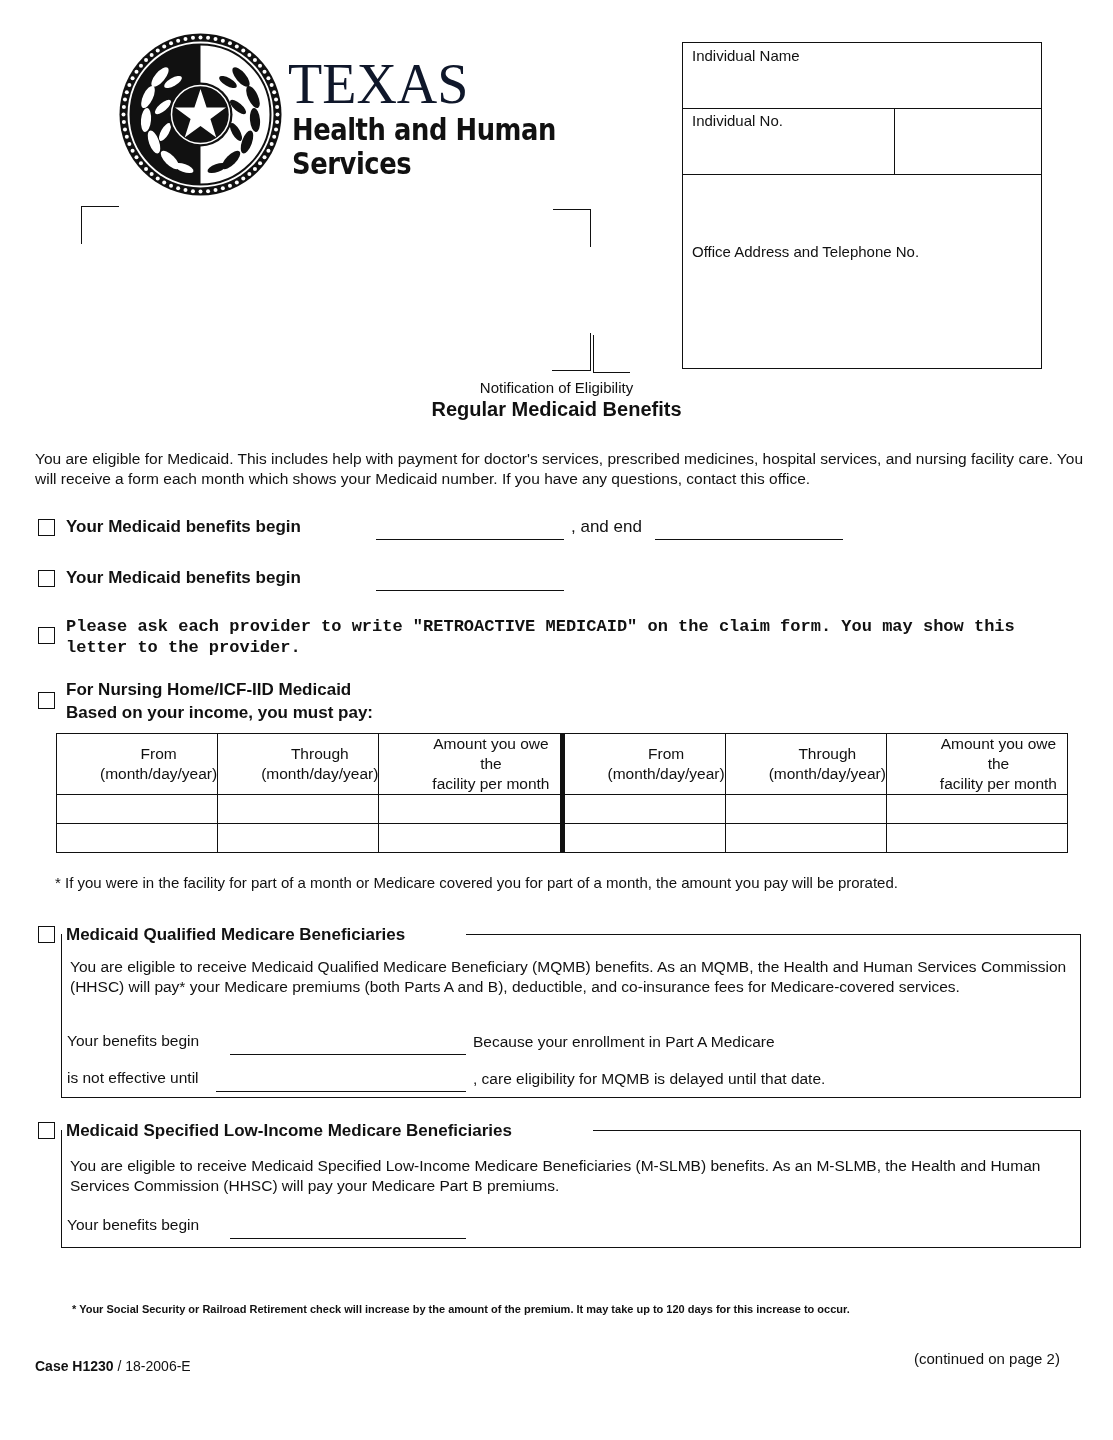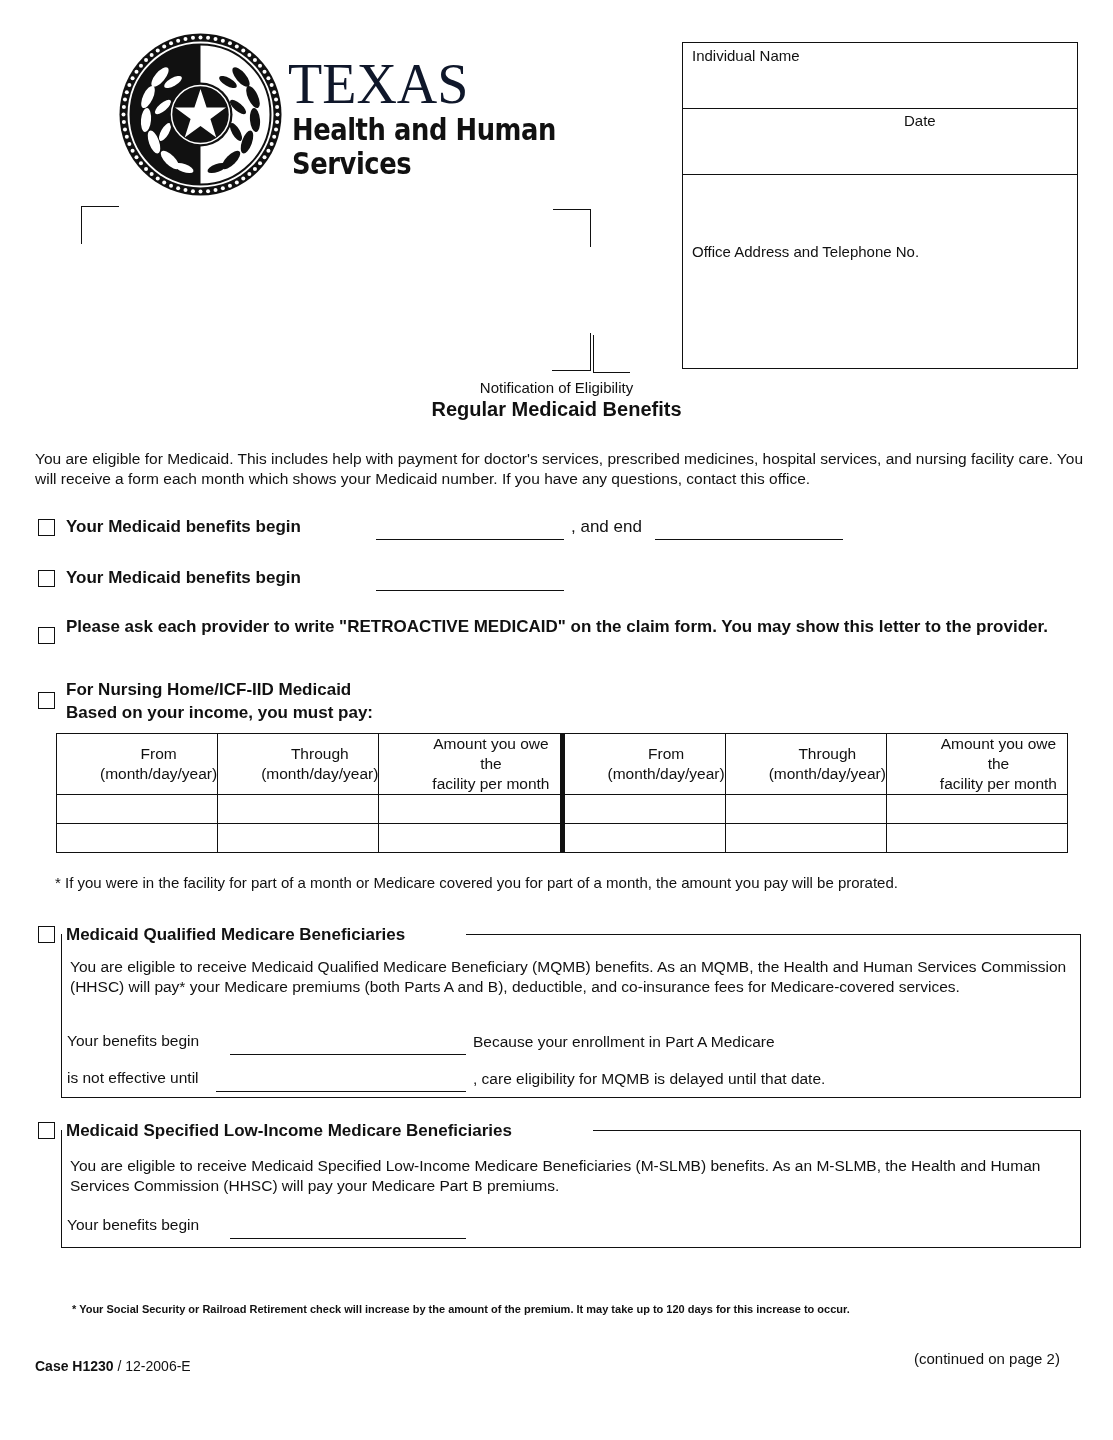--- a/index.html
+++ b/index.html
@@ -6,21 +6,21 @@
   body { width:1113px; height:1440px; position:relative; overflow:hidden;
          font-family:"Liberation Sans", sans-serif; color:#111; }
   .abs { position:absolute; }
   
   .seal { left:118px; top:32px; width:165px; height:165px; }
   .logo-texas { left:288px; top:56px; font-family:"Liberation Serif", serif; font-size:56px; line-height:56px; letter-spacing:0px; color:#0f172a; }
   .logo-hhs { left:292px; top:113px; font-family:"DejaVu Sans", sans-serif; font-weight:bold; font-size:30px; line-height:34px; color:#111; transform:scaleX(0.86); transform-origin:left top; letter-spacing:-0.5px; }
   
   .mark { position:absolute; border-color:#111; border-style:solid; border-width:0; }
   
-  .infobox { left:682px; top:42px; width:396px; height:327px; border:1.5px solid #111; box-sizing:border-box; }
+  .infobox { left:682px; top:42px; width:360px; height:327px; border:1.5px solid #111; box-sizing:border-box; }
   .infobox .row { position:absolute; left:0; right:0; border-bottom:1.5px solid #111; box-sizing:border-box; }
   .infobox .lbl { position:absolute; font-size:15px; color:#111; }
   
   .subtitle { left:0; width:1113px; text-align:center; top:379px; font-size:15px; }
   .title { left:0; width:1113px; text-align:center; top:398px; font-size:20px; font-weight:bold; }
   .intro { left:35px; top:449px; width:1050px; font-size:15.5px; line-height:20px; }
   .cb { position:absolute; width:17px; height:17px; border:1.5px solid #111; box-sizing:border-box; background:#fff; cursor:pointer; }
   .bold-lbl { position:absolute; font-weight:bold; font-size:17px; line-height:21px; }
   .blank { position:absolute; border-bottom:1.5px solid #111; height:0; }
   
@@ -148,22 +148,22 @@
 <div class="mark" style="left:81px;top:206px;width:37px;height:37px;border-top-width:1.5px;border-left-width:1.5px;"></div>
 <div class="mark" style="left:553px;top:209px;width:37px;height:37px;border-top-width:1.5px;border-right-width:1.5px;"></div>
 <div class="mark" style="left:552px;top:333px;width:38px;height:37px;border-bottom-width:1.5px;border-right-width:1.5px;"></div>
 <div class="mark" style="left:593px;top:335px;width:36px;height:37px;border-bottom-width:1.5px;border-left-width:1.5px;"></div>
 
 <div class="abs infobox">
   <div class="row" style="top:0;height:66px;">
     <span class="lbl" style="left:9px;top:4px;">Individual Name</span>
   </div>
   <div class="row" style="top:66px;height:66px;">
-    <div style="position:absolute;left:212px;top:0;right:0;height:100%;">
-      <span class="lbl" style="left:9px;top:3px;">Date</span>
+    <div style="position:absolute;left:0;top:0;width:212px;height:100%;border-right:1.5px solid #111;box-sizing:border-box;">
+      <span class="lbl" style="left:9px;top:3px;">Individual No.</span>
     </div>
   </div>
   <div class="row" style="top:197px;height:128px;border-bottom:none;">
     <span class="lbl" style="left:9px;top:3px;">Office Address and Telephone No.</span>
   </div>
 </div>
 
 <div class="abs subtitle">Notification of Eligibility</div>
 <div class="abs title">Regular Medicaid Benefits</div>
 <div class="abs intro">You are eligible for Medicaid. This includes help with payment for doctor's services, prescribed medicines, hospital services, and nursing facility care. You will receive a form each month which shows your Medicaid number. If you have any questions, contact this office.</div>
@@ -172,21 +172,21 @@
 <div class="bold-lbl" style="left:66px;top:516px;">Your Medicaid benefits begin</div>
 <div class="blank" style="left:376px;top:539px;width:188px;"></div>
 <div class="abs" style="left:571px;top:517px;font-size:17px;text-align:right;">, and end</div>
 <div class="blank" style="left:655px;top:539px;width:188px;"></div>
 
 <div class="cb" style="left:38px;top:570px;"></div>
 <div class="bold-lbl" style="left:66px;top:567px;">Your Medicaid benefits begin</div>
 <div class="blank" style="left:376px;top:590px;width:188px;"></div>
 
 <div class="cb" style="left:38px;top:627px;"></div>
-<div class="bold-lbl" style="left:66px;top:616px;width:1010px;">Please ask each provider to write "RETROACTIVE MEDICAID" on the claim form. You may show this letter to the provider.</div>
+<div class="bold-lbl" style="left:66px;top:616px;width:1010px;font-family:Liberation Mono, monospace;">Please ask each provider to write "RETROACTIVE MEDICAID" on the claim form. You may show this letter to the provider.</div>
 
 <div class="cb" style="left:38px;top:692px;"></div>
 <div class="bold-lbl" style="left:66px;top:679px;">For Nursing Home/ICF-IID Medicaid</div>
 <div class="bold-lbl" style="left:66px;top:702px;">Based on your income, you must pay:</div>
 
 <table class="fac">
   <tbody>
       <tr>
     <th>
           <div>From</div>
@@ -247,14 +247,14 @@
 
 <div class="cb" style="left:38px;top:1122px;"></div>
 <div class="bold-lbl" style="left:66px;top:1120px;">Medicaid Specified Low-Income Medicare Beneficiaries</div>
 <div class="sec-box" style="left:61px;top:1130px;width:1020px;height:118px;border-top:none;"></div>
 <div class="abs" style="left:593px;top:1130px;width:488px;border-top:1.5px solid #111;"></div>
 <div class="para" style="left:70px;top:1156px;width:1000px;">You are eligible to receive Medicaid Specified Low-Income Medicare Beneficiaries (M-SLMB) benefits. As an M-SLMB, the Health and Human Services Commission (HHSC) will pay your Medicare Part B premiums.</div>
 <div class="para" style="left:67px;top:1215px;">Your benefits begin</div>
 <div class="blank" style="left:230px;top:1238px;width:236px;"></div>
 
 <div class="abs footnote">* Your Social Security or Railroad Retirement check will increase by the amount of the premium. It may take up to 120 days for this increase to occur.</div>
-<div class="abs formno"><b>Case H1230</b><span> / 12-2006-E</span></div>
+<div class="abs formno"><b>Case H1230</b><span> / 18-2006-E</span></div>
 <div class="abs cont">(continued on page 2)</div>
 
 </body></html>

